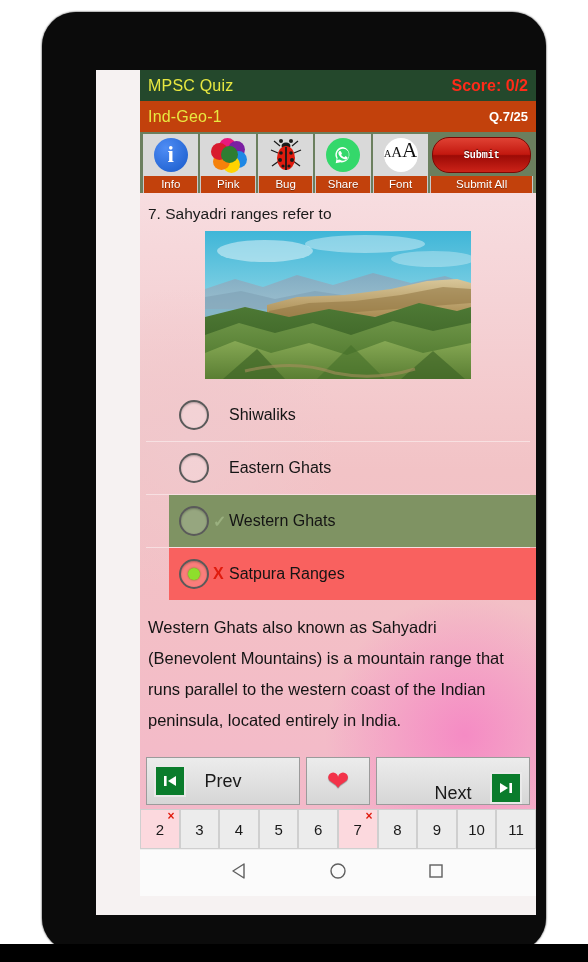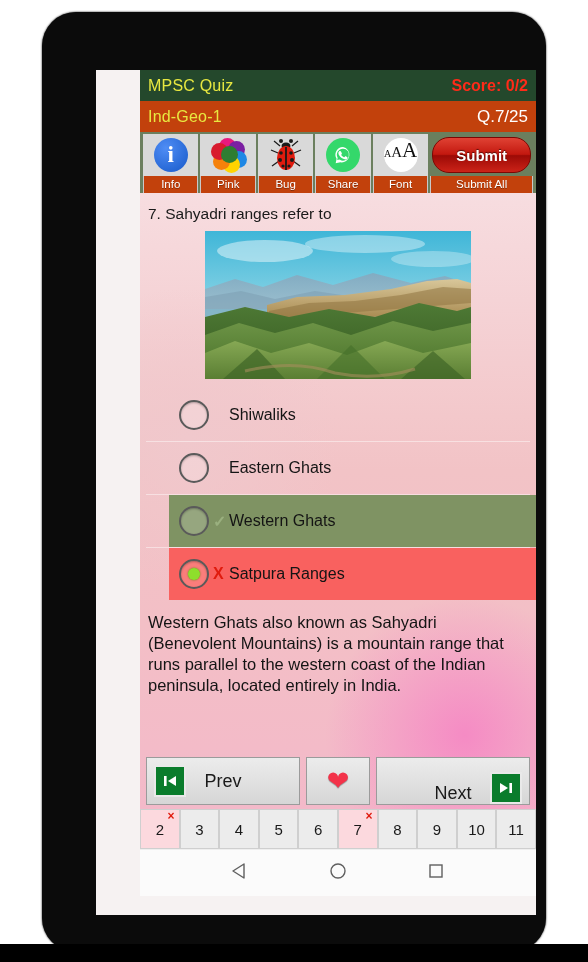--- a/index.html
+++ b/index.html
@@ -61,22 +61,22 @@
     font-size: 16px;
     letter-spacing: .2px;
   }
   #score-label {
     color: #ff2a18;
     font-size: 16px;
     font-weight: bold;
   }
   #question-counter {
     color: #ffffff;
-    font-size: 17px;
-    font-weight: normal;
+    font-size: 13px;
+    font-weight: bold;
   }
 
   
   #toolbar {
     background: #6b7f5e;
     display: flex;
     padding: 2px 2px 0 2px;
     box-sizing: border-box;
   }
   .tool {
@@ -160,27 +160,28 @@
   .ic-font .a1 { font-size: 10px; }
   .ic-font .a2 { font-size: 15px; }
   .ic-font .a3 { font-size: 21px; }
   #submit-button {
     width: 94%;
     height: 34px;
     border-radius: 17px;
     background: linear-gradient(to bottom, #e04234 0%, #c3180f 48%, #9c0a06 52%, #cc2318 100%);
     border: 1px solid #7d0703;
     color: #fff;
-    font-size: 15px;
+    font-size: 10px;
     font-weight: bold;
     display: flex;
     align-items: center;
     justify-content: center;
     text-shadow: 0 -1px 1px rgba(0,0,0,.6);
     cursor: pointer;
+    font-family: Liberation Mono, monospace;
   }
 
   
   #content {
     position: relative;
     background:
       radial-gradient(circle at 82% 88%, #f58bc4 0%, rgba(245,139,196,0) 22%),
       radial-gradient(circle at 12% 40%, #f0c8cc 0%, rgba(240,200,204,0) 30%),
       linear-gradient(to bottom, #f7dde0 0%, #f2c3c6 45%, #f3bfc6 70%, #f3b9c9 100%);
     height: 616px;
@@ -236,21 +237,21 @@
     margin-left: 2px;
   }
   .option-sep {
     height: 1px;
     background: rgba(255,255,255,.45);
     margin: 0 6px;
   }
 
   #explanation {
     font-size: 16.5px;
-    line-height: 21px;
+    line-height: 31px;
     color: #141414;
     padding: 12px 10px 0 8px;
   }
 
   
   #nav-bar {
     position: absolute;
     left: 0;
     bottom: 4px;
     width: 100%;

